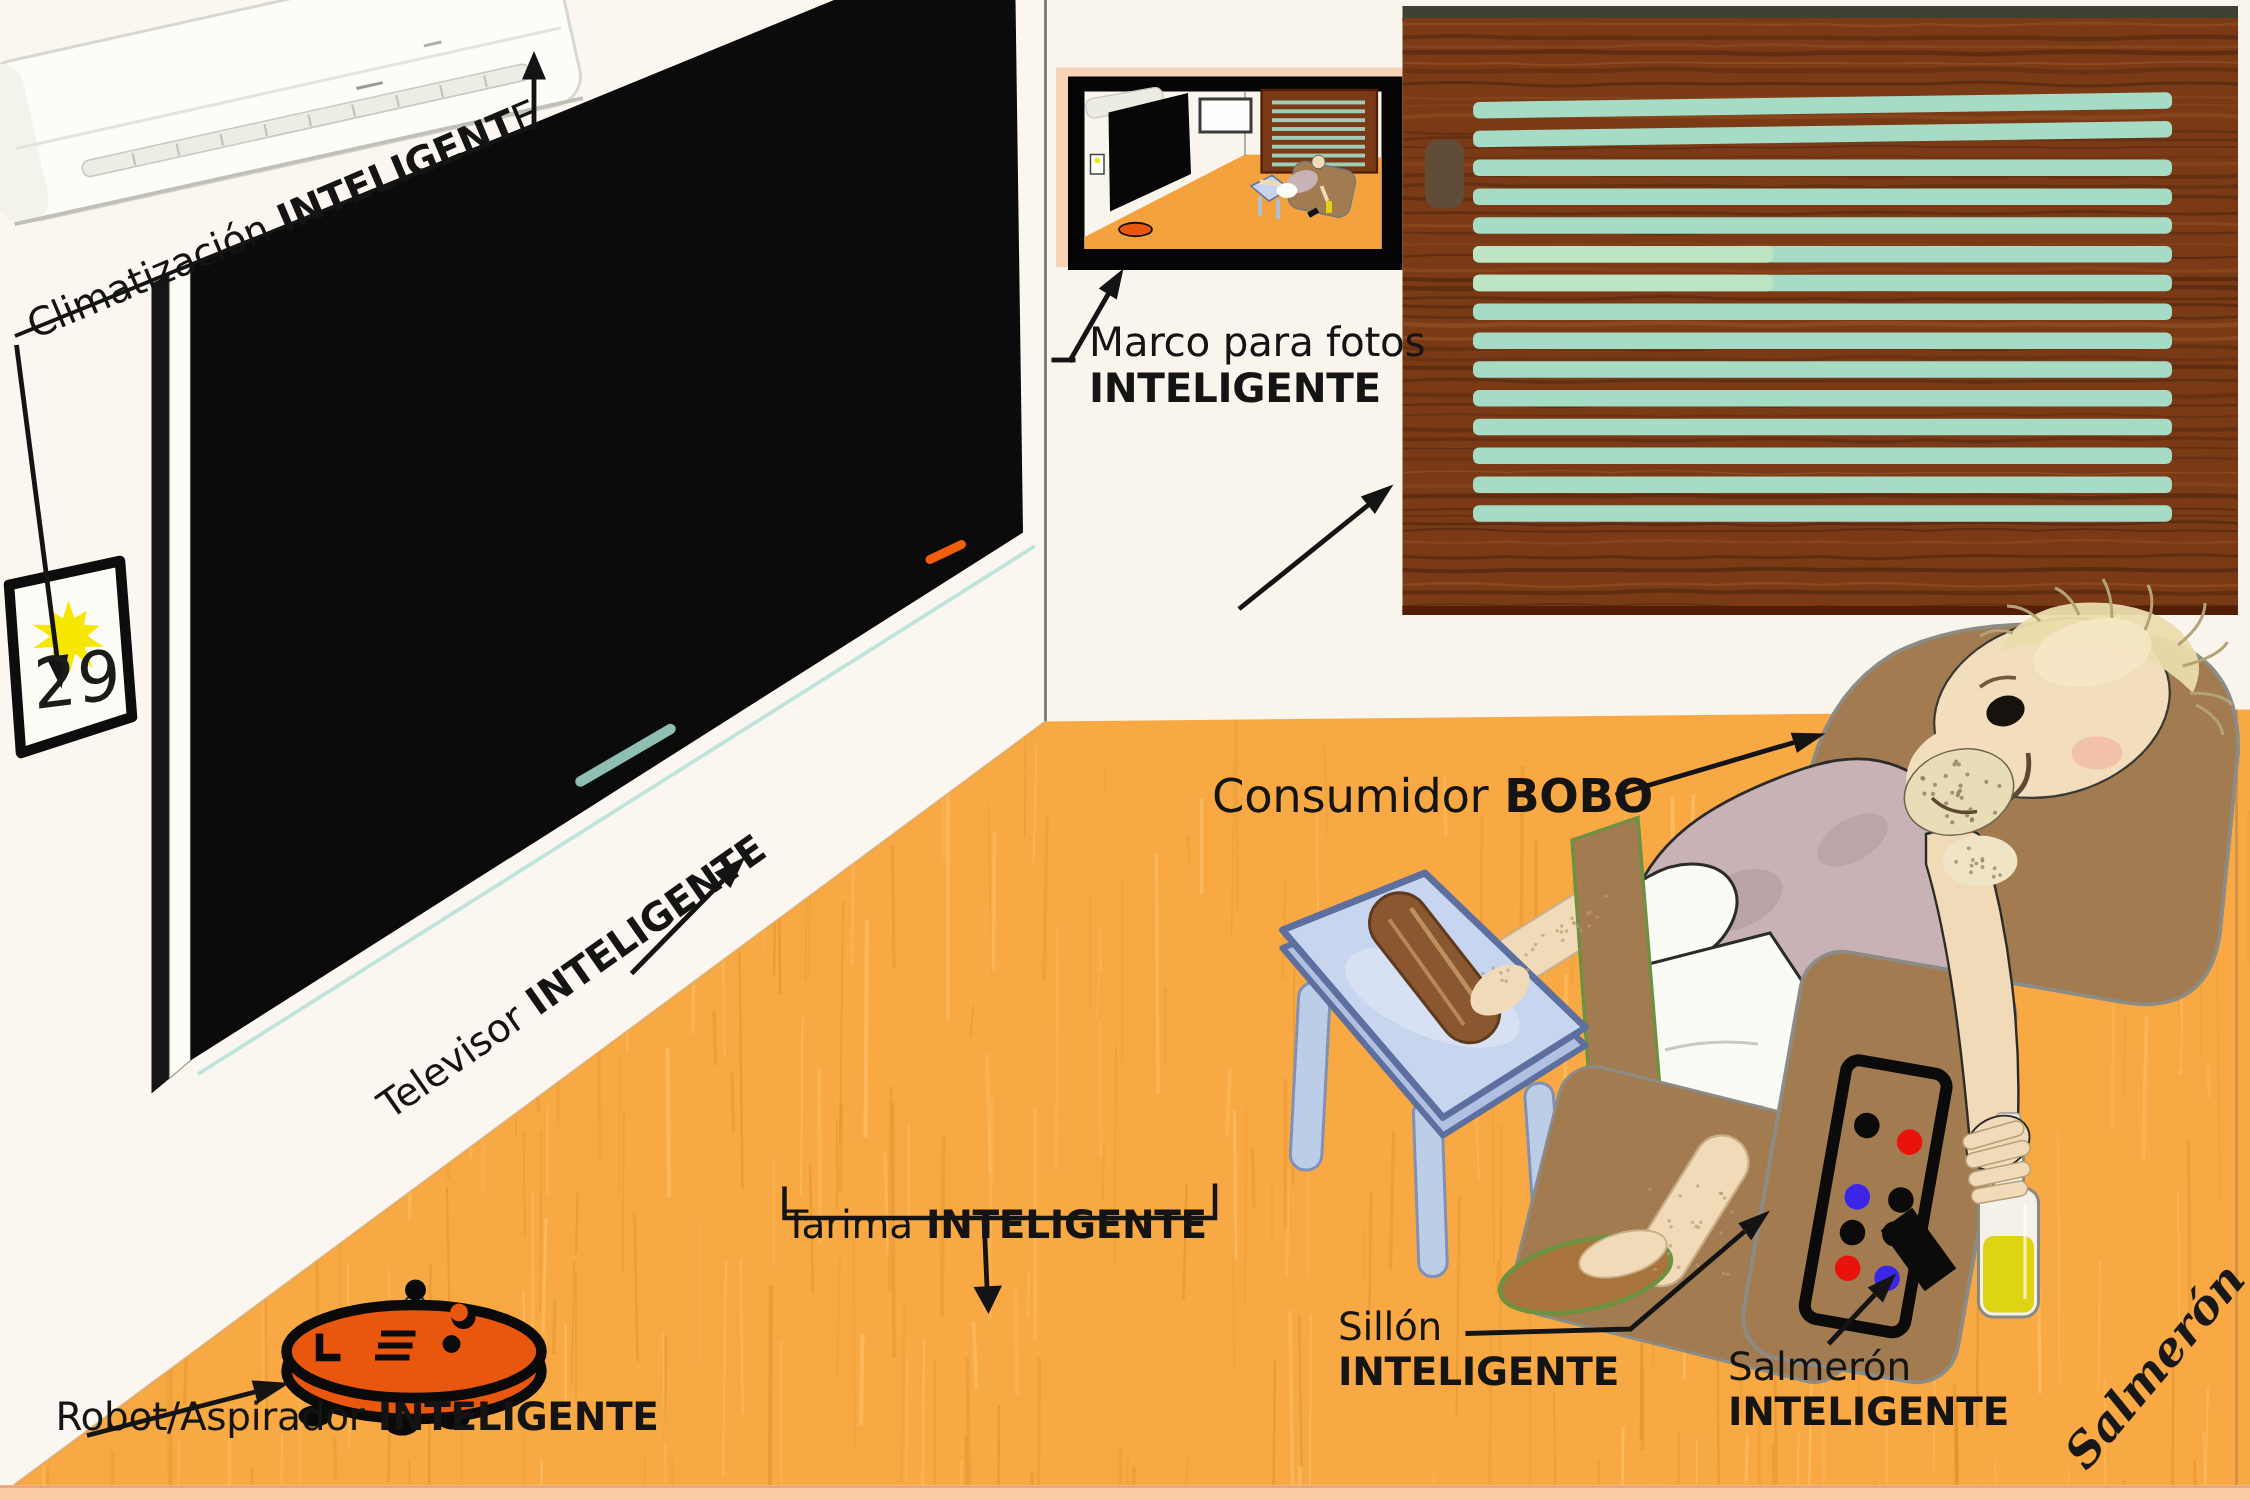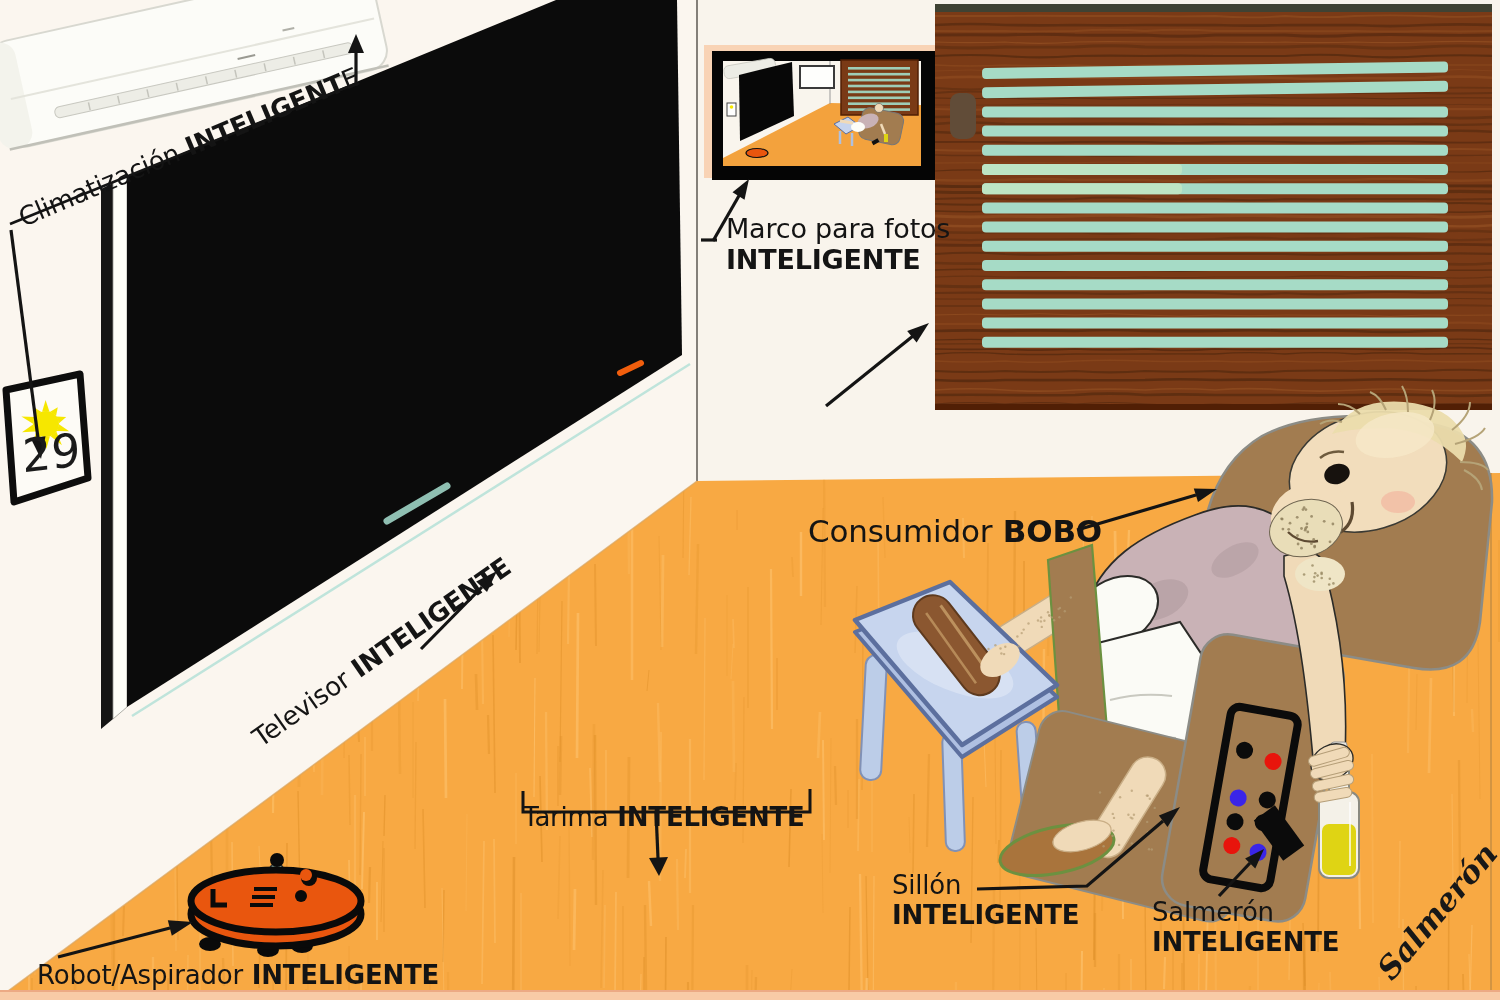--- a/index.html
+++ b/index.html
@@ -817,19 +817,19 @@
 
 
 <div class="lbl" style="left:808px;top:516px;font-size:31px"><span class="r">Consumidor</span><b>BOBO</b></div>
 
 <div class="lbl" style="left:892px;top:870px"><span>Sillón</span><b class="l2">INTELIGENTE</b></div>
 
 <div class="lbl" style="left:1152px;top:897px"><span>Salmerón</span><b class="l2">INTELIGENTE</b></div>
 
 <div class="lbl" style="left:523px;top:802px"><span class="r">Tarima</span><b>INTELIGENTE</b></div>
 
-<div class="lbl" style="left:37px;top:960px"><span class="r">Robot/Aspirador</span><b>INTELIGENTE</b></div>
+<div class="lbl" style="left:37px;top:930px"><span class="r">Robot/Aspirador</span><b>INTELIGENTE</b></div>
 
 <div id="thermo-temp">29</div>
 
 <div id="signature">Salmerón</div>
 
 </div>
 
 </body></html>

